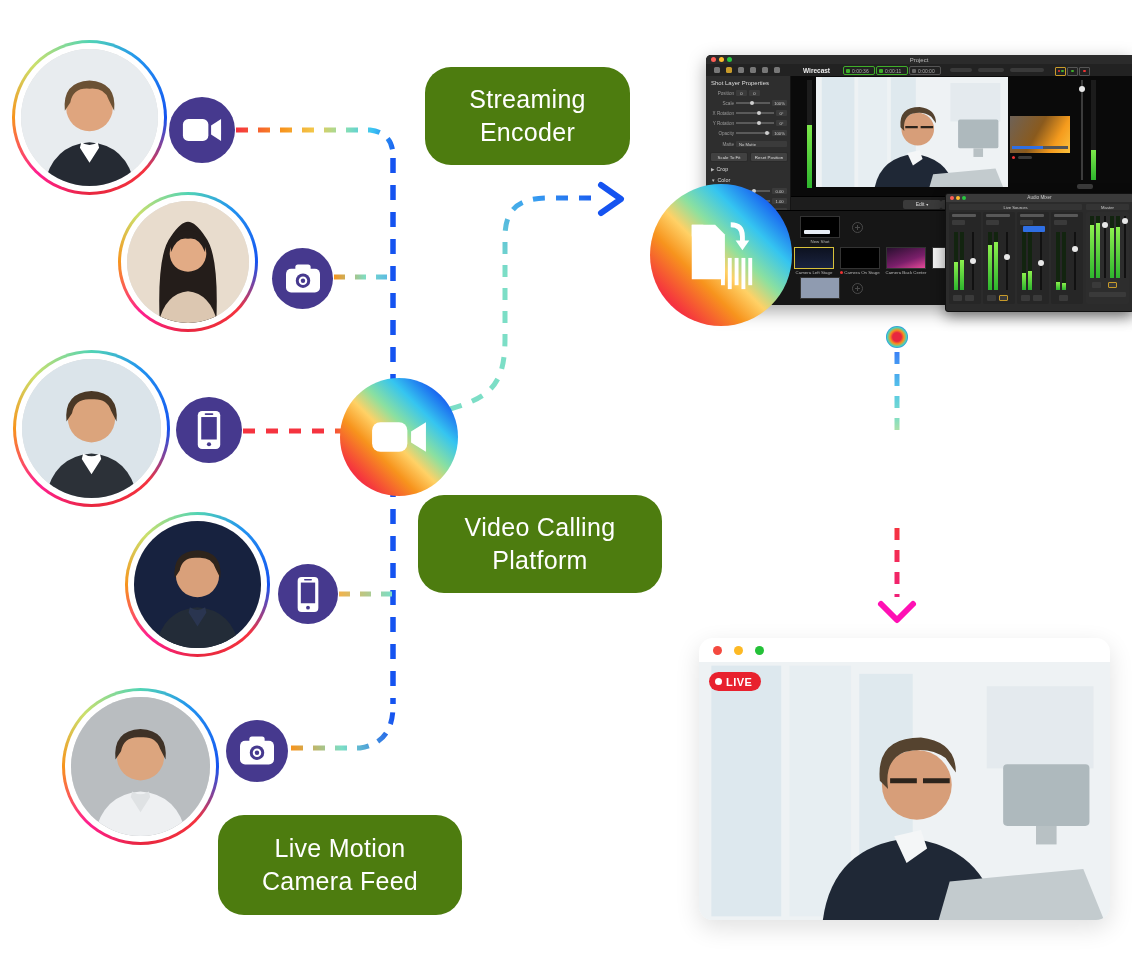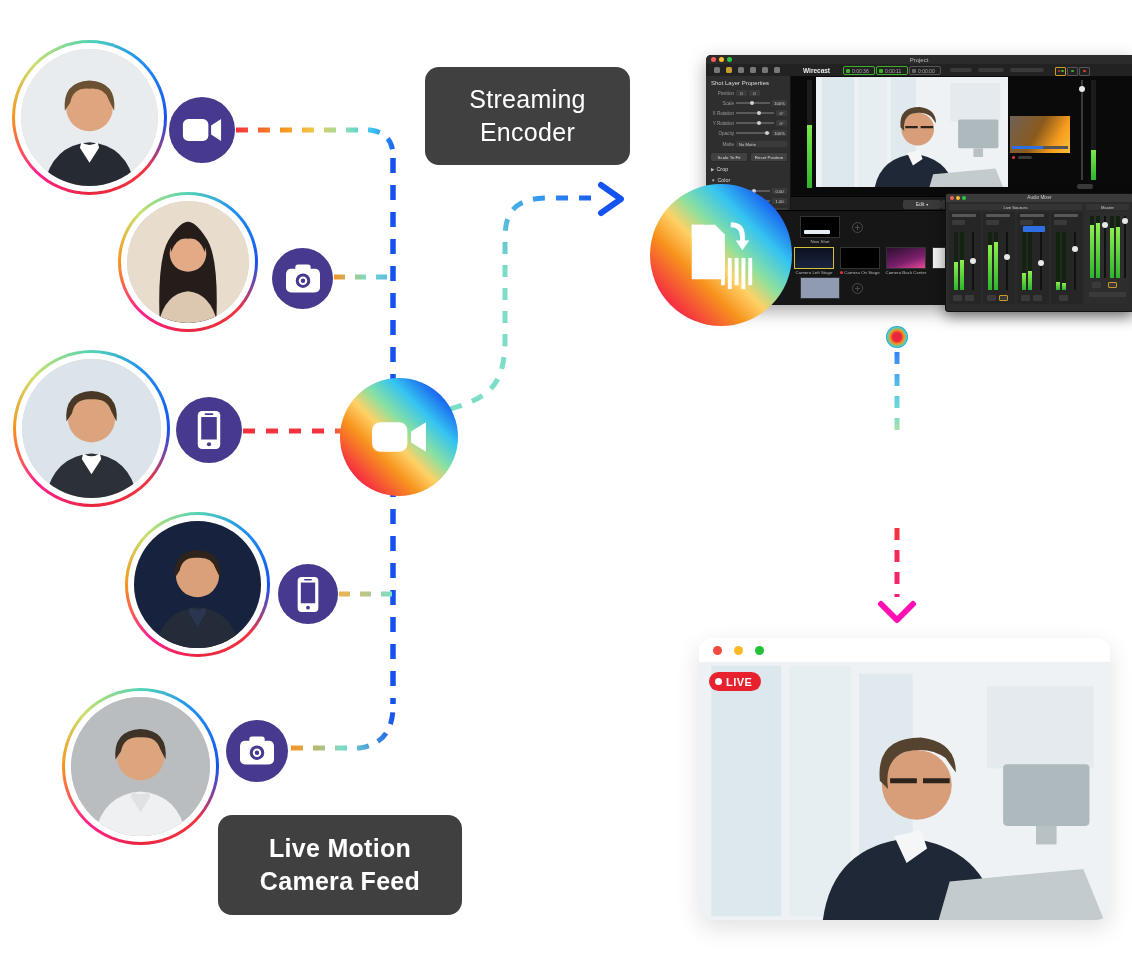--- a/index.html
+++ b/index.html
@@ -4,21 +4,21 @@
 <style>
   html,body{margin:0;padding:0;background:#fff;}
   #canvas{position:relative;width:1132px;height:960px;background:#fff;overflow:hidden;
           font-family:"Liberation Sans", sans-serif;}
   .abs{position:absolute;}
 
   
   #wires{position:absolute;left:0;top:0;z-index:1;}
 
   
-  .plabel{position:absolute;z-index:2;background:#404040;border-radius:14px;color:#fff;
+  .plabel{position:absolute;z-index:2;background:#4d7c0f;border-radius:26px;color:#fff;
           display:flex;align-items:center;justify-content:center;text-align:center;
           font-size:25px;font-weight:500;line-height:1.32;letter-spacing:.3px;padding:12px 10px;box-sizing:border-box;}
 
   
   .avatar{position:absolute;z-index:2;border-radius:50%;
     background:conic-gradient(from -90deg,#f7941d,#cbe06c 12%,#52d4b4 25%,#2193f0 36%,#1553f0 50%,#f5333f 62%,#e8273f 75%,#ff1f8f 87%,#f7941d);}
   .avatar::before{content:"";position:absolute;inset:3px;background:#fff;border-radius:50%;}
   .avatar .photo{position:absolute;inset:9px;border-radius:50%;overflow:hidden;background:#ddd;}
   .avatar svg{width:100%;height:100%;display:block;}
 
@@ -321,21 +321,24 @@
         <line x1="70" y1="42" x2="70" y2="70"></line>
       </g>
     </svg>
   </div>
 
   <div class="rdot" style="left:886px;top:326px;"></div>
 
   <div class="plabel" style="left:425px;top:67px;width:205px;height:98px;">
     <span>Streaming Encoder</span>
   </div>
-  <div class="plabel" style="left:218px;top:815px;width:244px;height:100px;font-weight:bold;">
+  <div class="plabel" style="left:418px;top:495px;width:244px;height:98px;">
+    <span>Video Calling Platform</span>
+  </div>
+  <div class="plabel" style="left:218px;top:815px;width:244px;height:100px;">
     <span>Live Motion Camera Feed</span>
   </div>
 
   <div id="wc">
     <div class="titlebar">
       <i class="mac-dot" style="left:5px;top:2px;background:#ff5f57"></i>
       <i class="mac-dot" style="left:13px;top:2px;background:#febc2e"></i>
       <i class="mac-dot" style="left:21px;top:2px;background:#28c840"></i>
       <span class="t">Project</span>
     </div>

